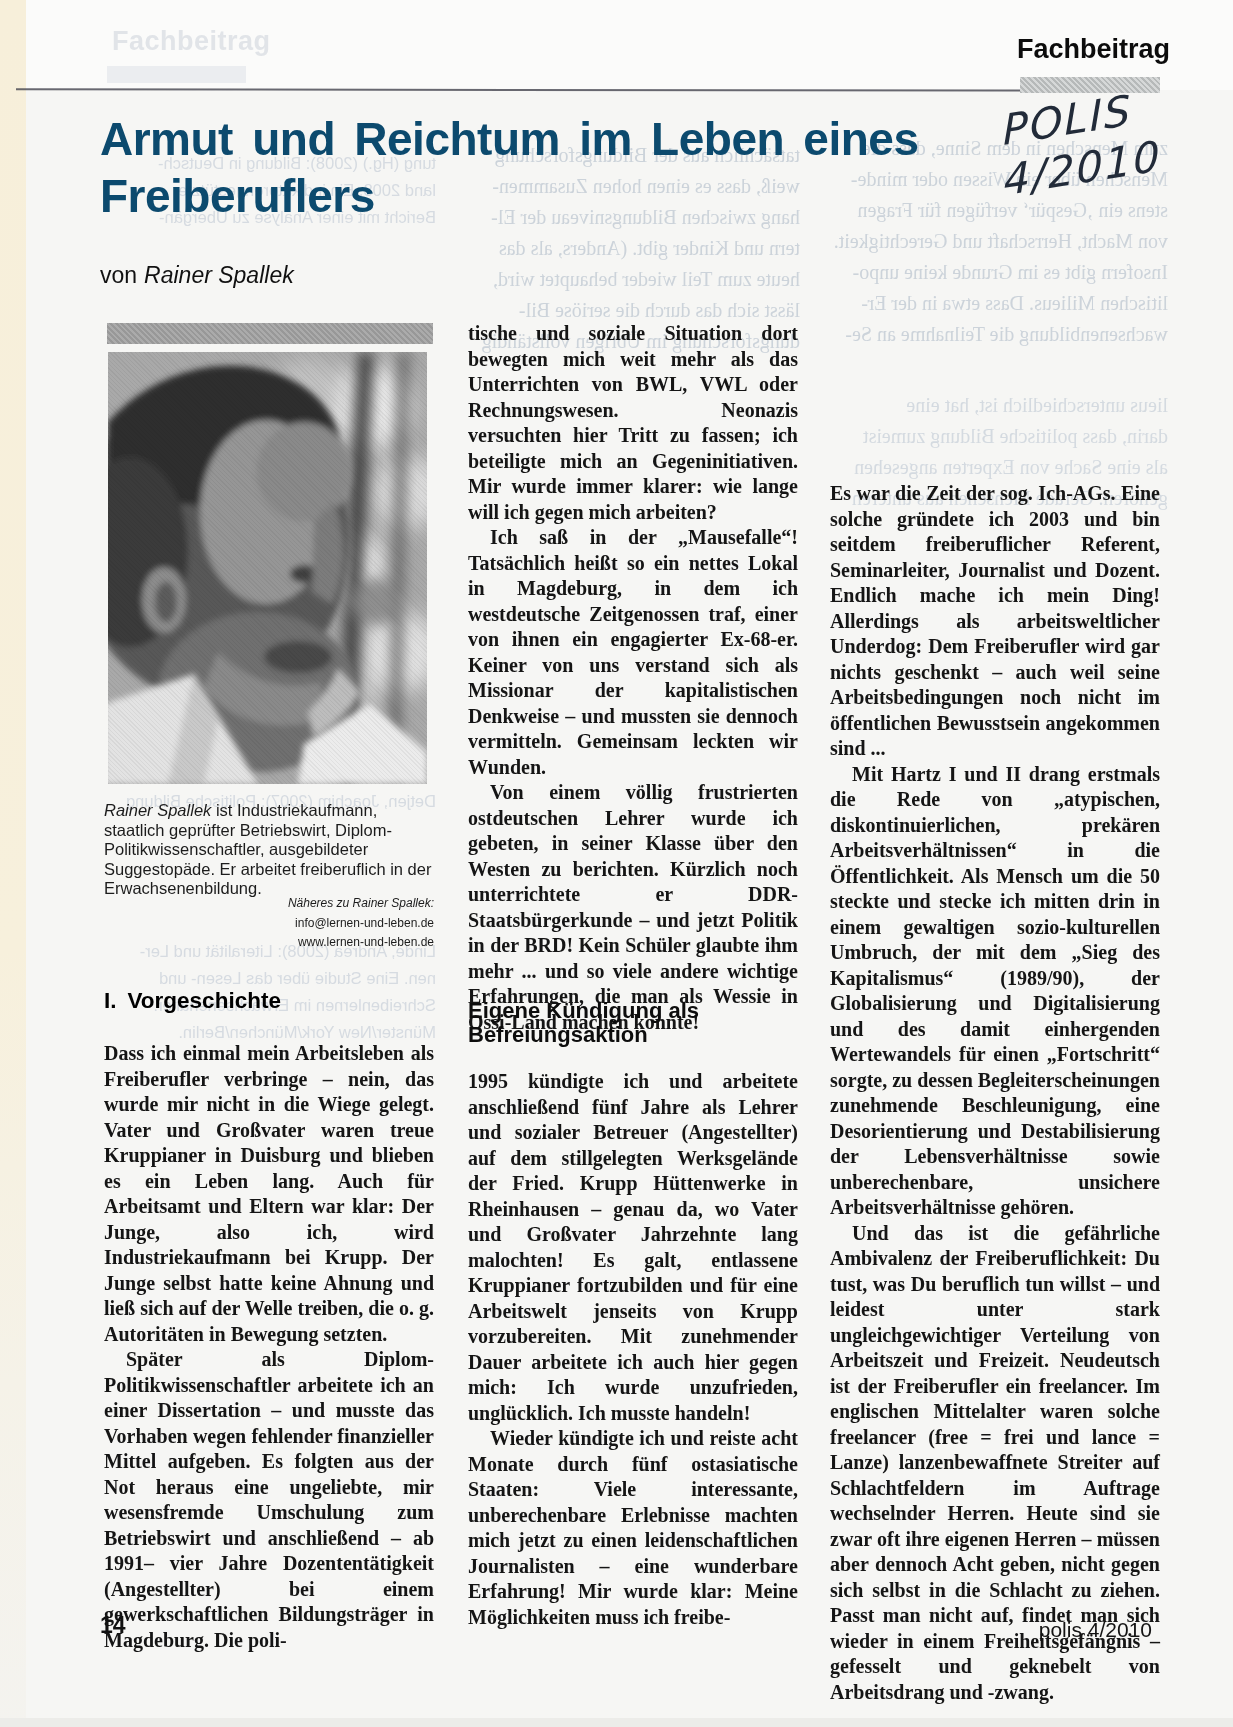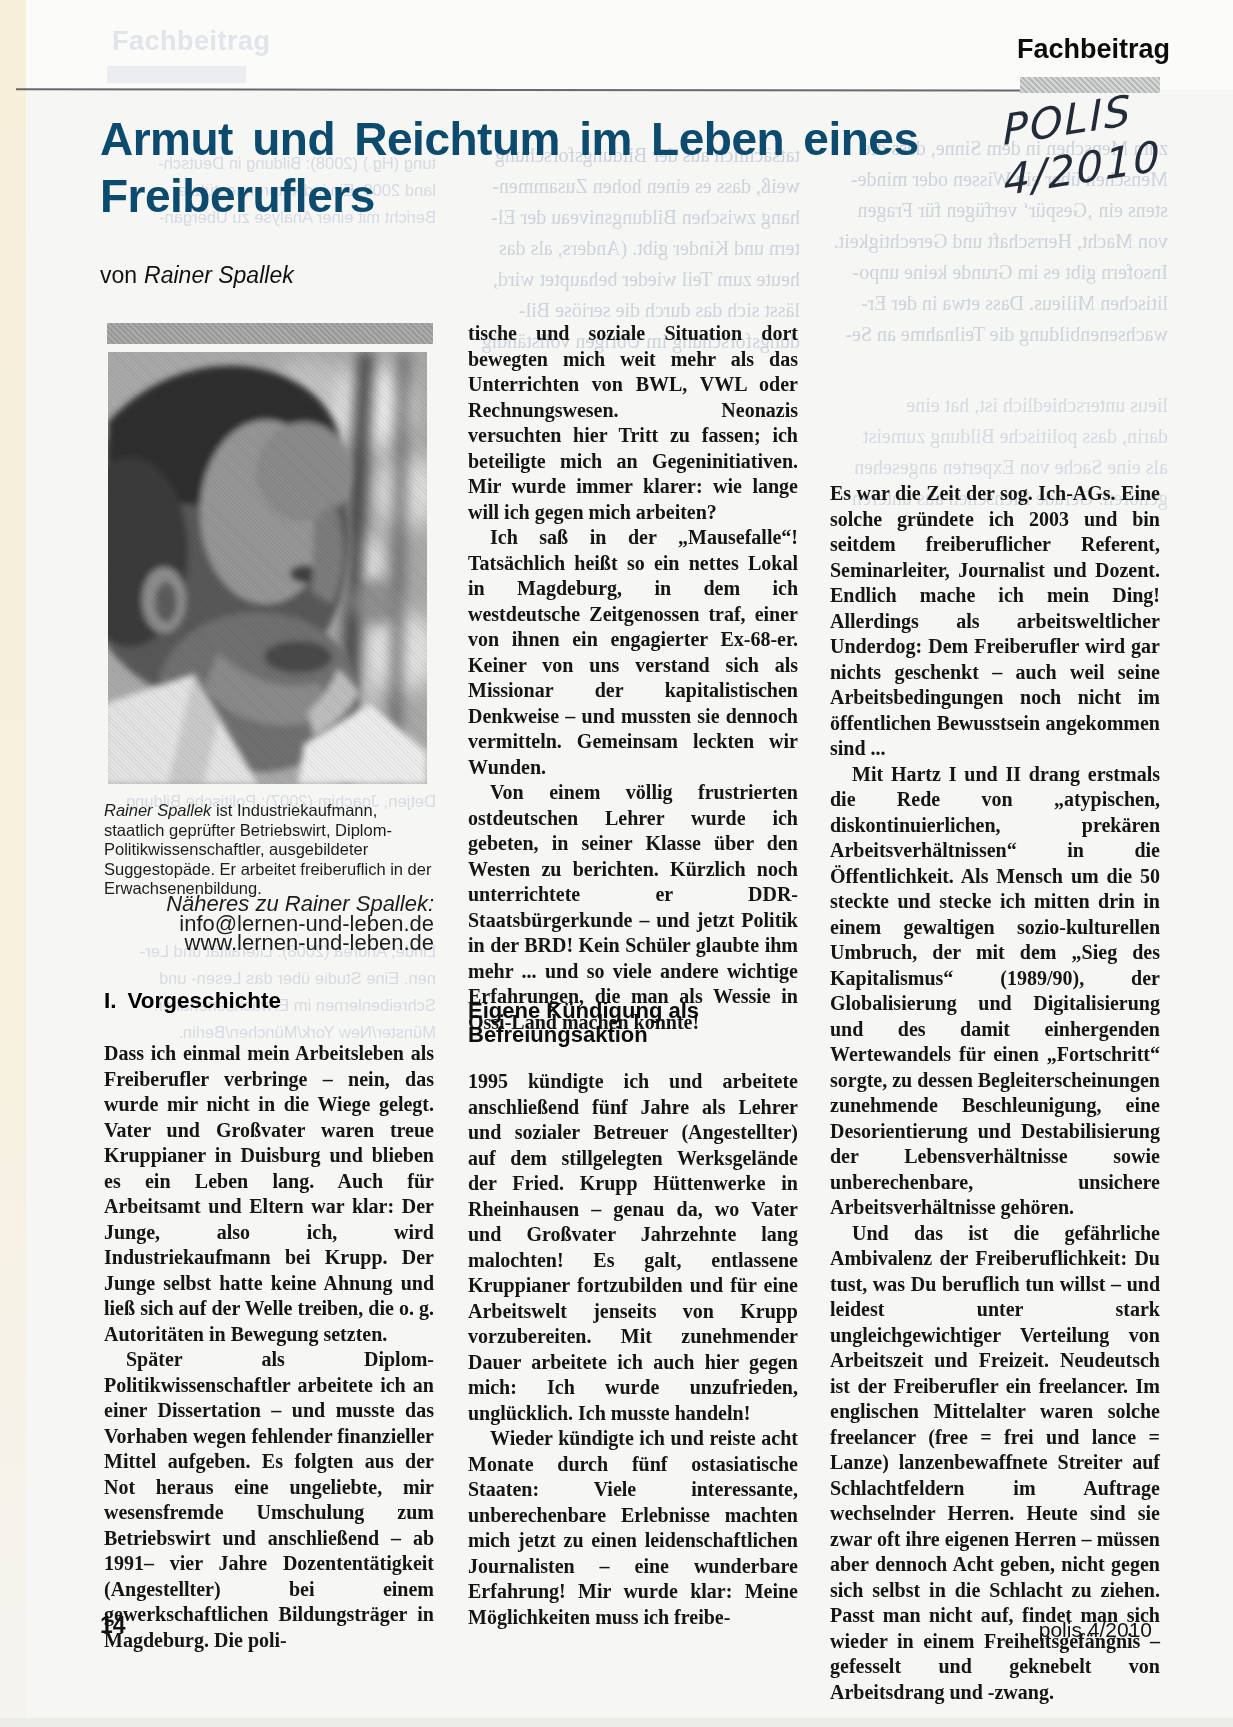--- a/index.html
+++ b/index.html
@@ -30,21 +30,21 @@
   .byline .author{font-style:italic;margin-left:7px;}
   
   .col-bar{left:107px;top:323px;width:326px;height:21px;
     background:repeating-linear-gradient(45deg,#989898 0 2px,#ababab 2px 4px);}
   .photo-frame{left:108px;top:352px;width:319px;height:432px;background:#9a9a9a;}
   .photo-frame svg{display:block;}
   .photo-grain{left:108px;top:352px;width:319px;height:432px;
     background:repeating-linear-gradient(45deg,rgba(0,0,0,.05) 0 1px,transparent 1px 3px);}
   .caption{left:104px;top:801px;width:330px;font-size:16.5px;line-height:19.5px;color:#1c1c1c;}
   .caption .name{font-style:italic;}
-  .contact{left:104px;top:894px;width:330px;font-size:22px;line-height:19.5px;
+  .contact{left:104px;top:894px;width:330px;font-size:12px;line-height:19.5px;
     text-align:right;color:#1c1c1c;}
   .contact .note{font-style:italic;}
   .h-num{display:inline-block;margin-right:11px;}
   .head1{left:104px;top:988px;font-size:22.5px;font-weight:bold;color:#000000;}
   .serifbody{font-family:"Liberation Serif",serif;font-size:20px;line-height:25.5px;
     text-align:justify;color:#151515;font-weight:bold;}
   .serifbody p{margin:0;}
   .serifbody p.ind{text-indent:22px;}
   .c1body{left:104px;top:1041px;width:330px;}
   .c2body-a{left:468px;top:321px;width:330px;}

